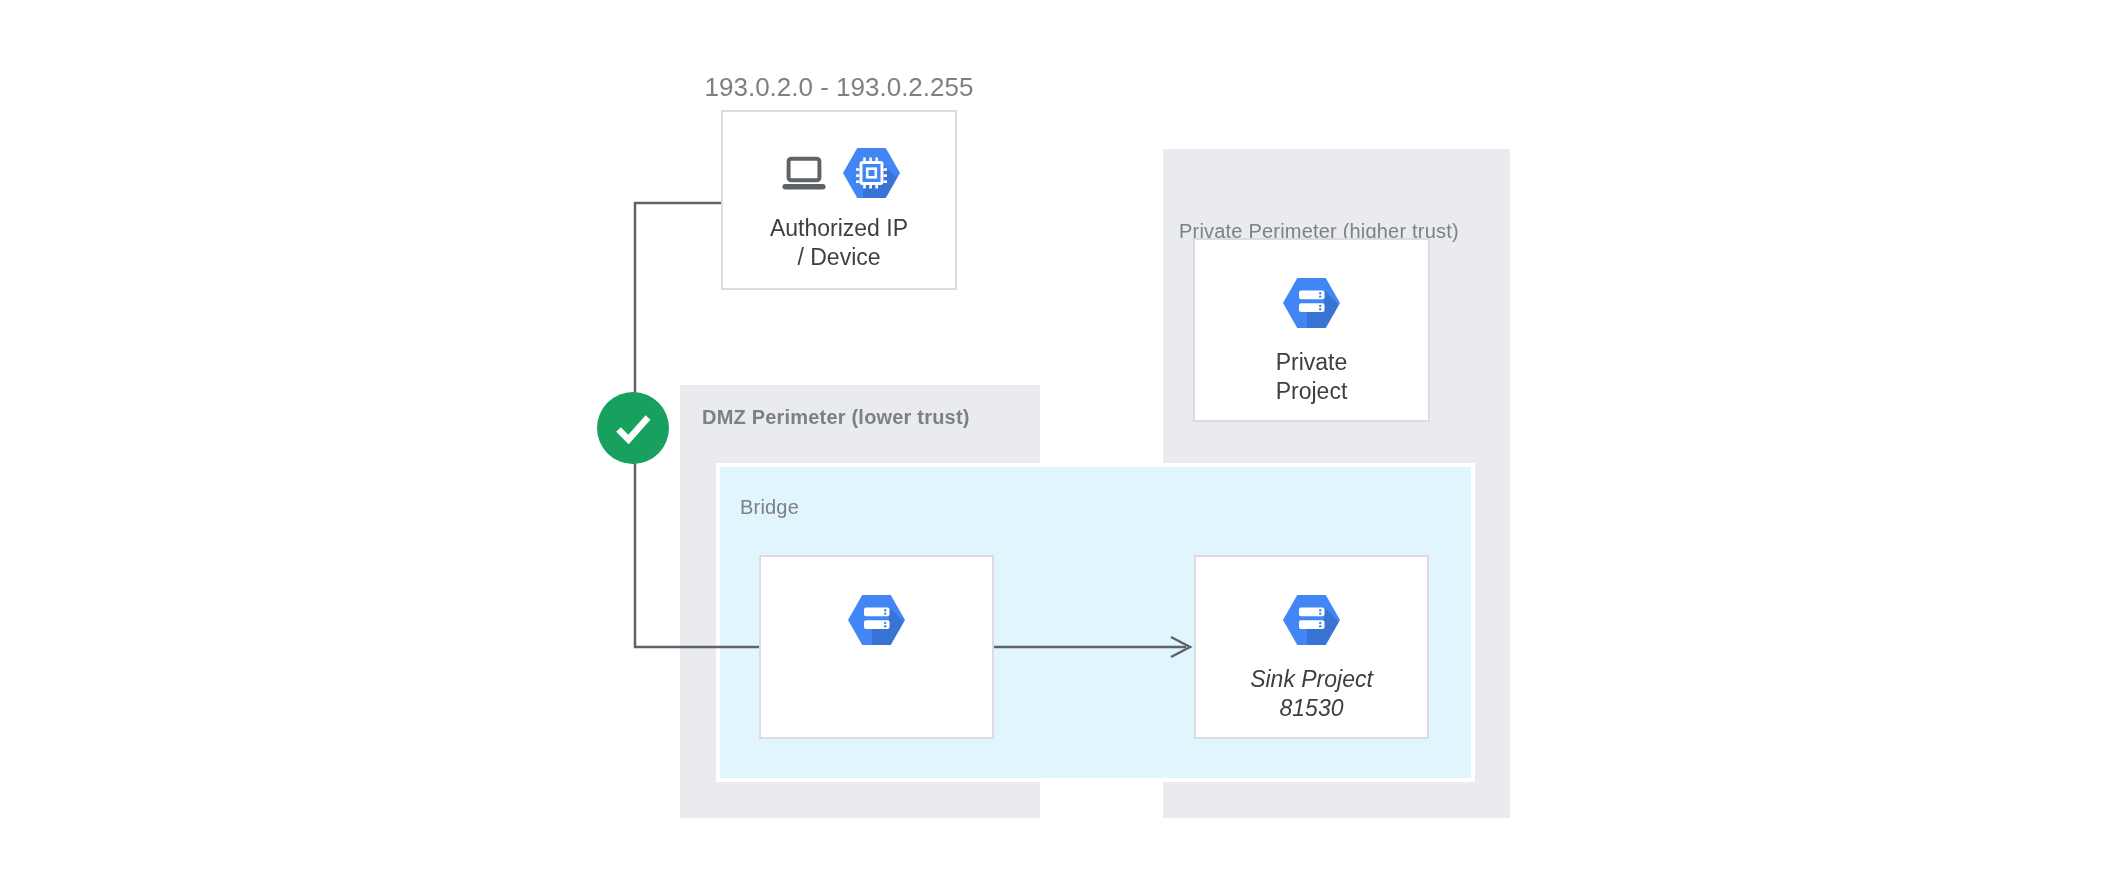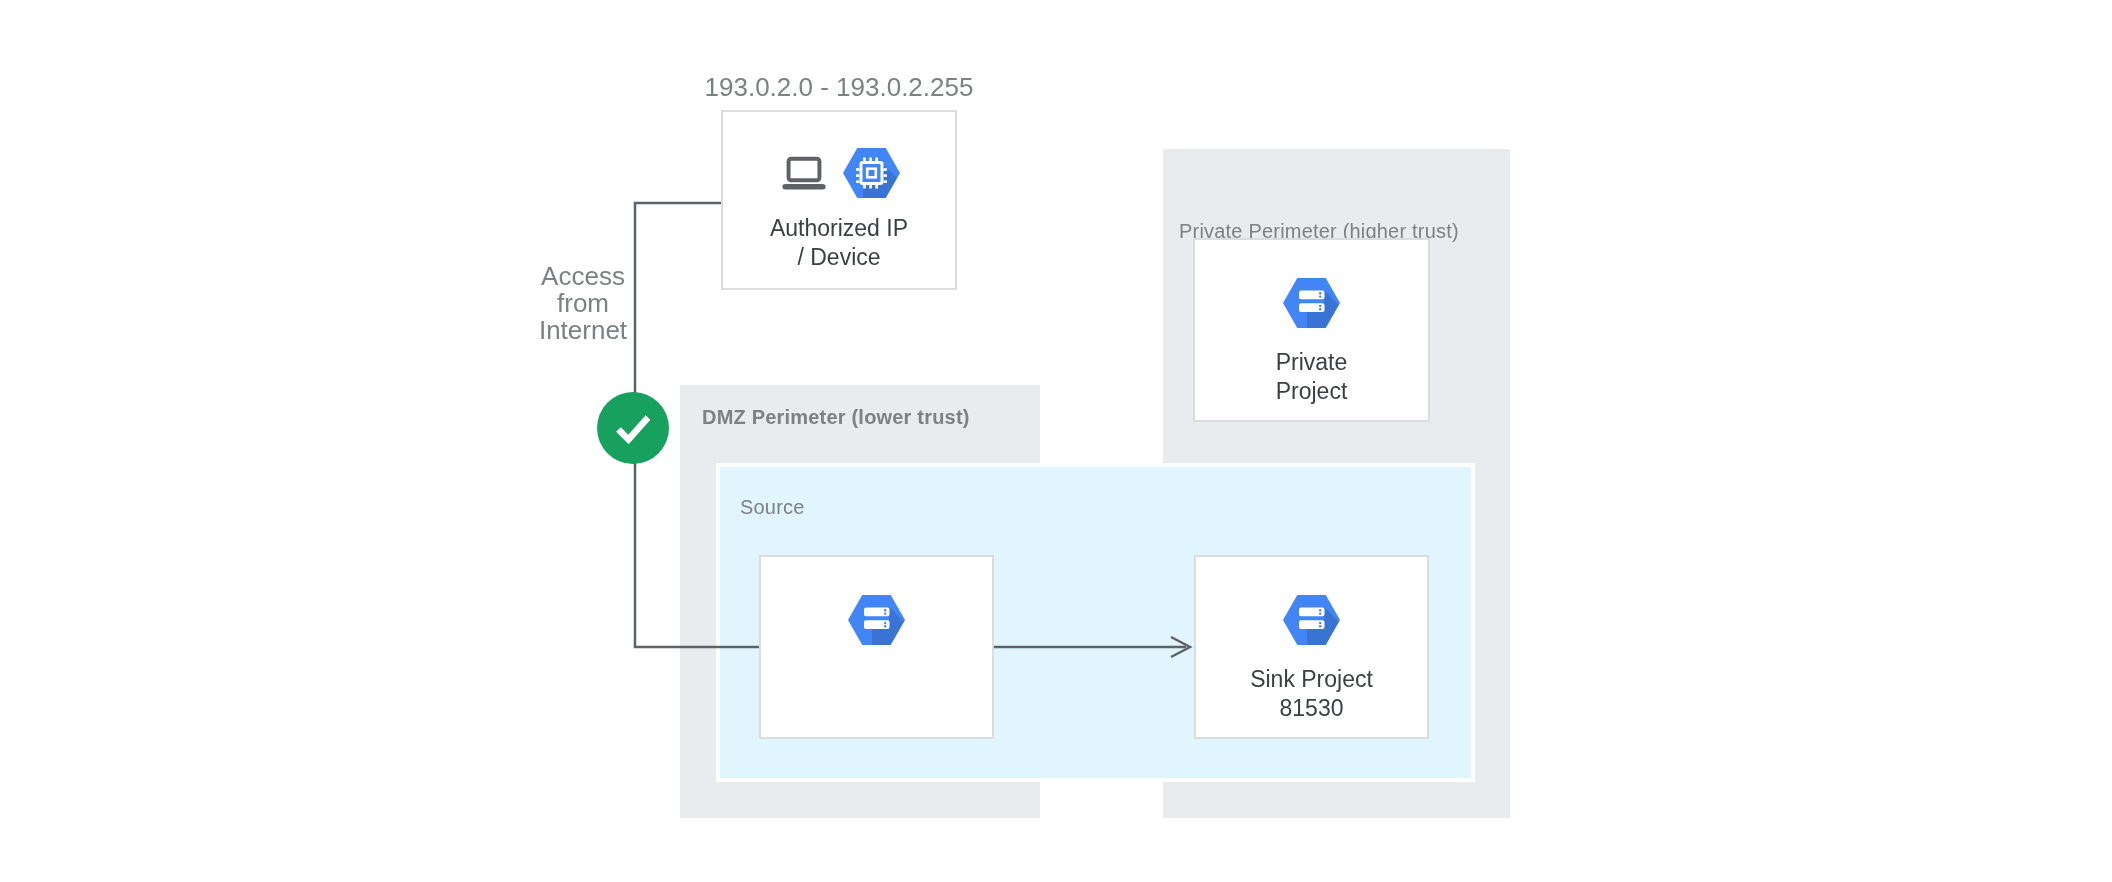--- a/index.html
+++ b/index.html
@@ -54,21 +54,21 @@
     box-sizing: border-box;
     display: flex;
     flex-direction: column;
     align-items: center;
     padding-top: 38px;
     gap: 20px;
   }
   #node-authorized { left: 721px;  top: 110px; width: 236px; height: 180px; padding-top: 36px; gap: 16px; }
   #node-private    { left: 1193px; top: 238px; width: 237px; height: 184px; }
   #node-source     { left: 759px;  top: 555px; width: 235px; height: 184px; }
-  #node-sink       { left: 1194px; top: 555px; width: 235px; height: 184px; }
+  #node-sink       { left: 1194px; top: 555px; width: 235px; height: 184px; font-style: italic; }
 
   .node-label {
     font-size: 23px;
     line-height: 29px;
     color: #3c4043;
     text-align: center;
   }
   .node-label span { display: block; }
 
   .icon-row { display: flex; align-items: center; gap: 14px; }
@@ -151,21 +151,21 @@
 
   <div id="private-perimeter" class="perimeter">
     <div class="perimeter-label">Private Perimeter (higher trust)</div>
   </div>
 
   <div id="dmz-perimeter" class="perimeter">
     <div class="perimeter-label">DMZ Perimeter (lower trust)</div>
   </div>
 
   <div id="bridge">
-    <div class="perimeter-label">Source</div>
+    <div class="perimeter-label">Bridge</div>
   </div>
 
   <svg id="connectors" width="2112" height="882" viewBox="0 0 2112 882">
     <path d="M 722 203 L 635 203 L 635 647 L 760 647" fill="none" stroke="#5f6368" stroke-width="2.5"></path>
     <path d="M 994 647 L 1186 647" fill="none" stroke="#5f6368" stroke-width="2.5"></path>
     <path d="M 1171 637 L 1190 647 L 1171 657" fill="none" stroke="#5f6368" stroke-width="2.5"></path>
   </svg>
 
   <div id="node-private" class="node">
     <svg class="hex-icon">
@@ -207,19 +207,14 @@
       <span>81530</span>
     </div>
   </div>
 
   <svg id="check-badge" viewBox="0 0 72 72">
       <use href="#icon-check"></use>
     </svg>
 
   <div id="ip-range-label" class="float-label">193.0.2.0 - 193.0.2.255</div>
 
-  <div id="access-label" class="float-label">
-    <span>Access</span>
-    <span>from</span>
-    <span>Internet</span>
-  </div>
 
 </div>
 
 </body></html>

